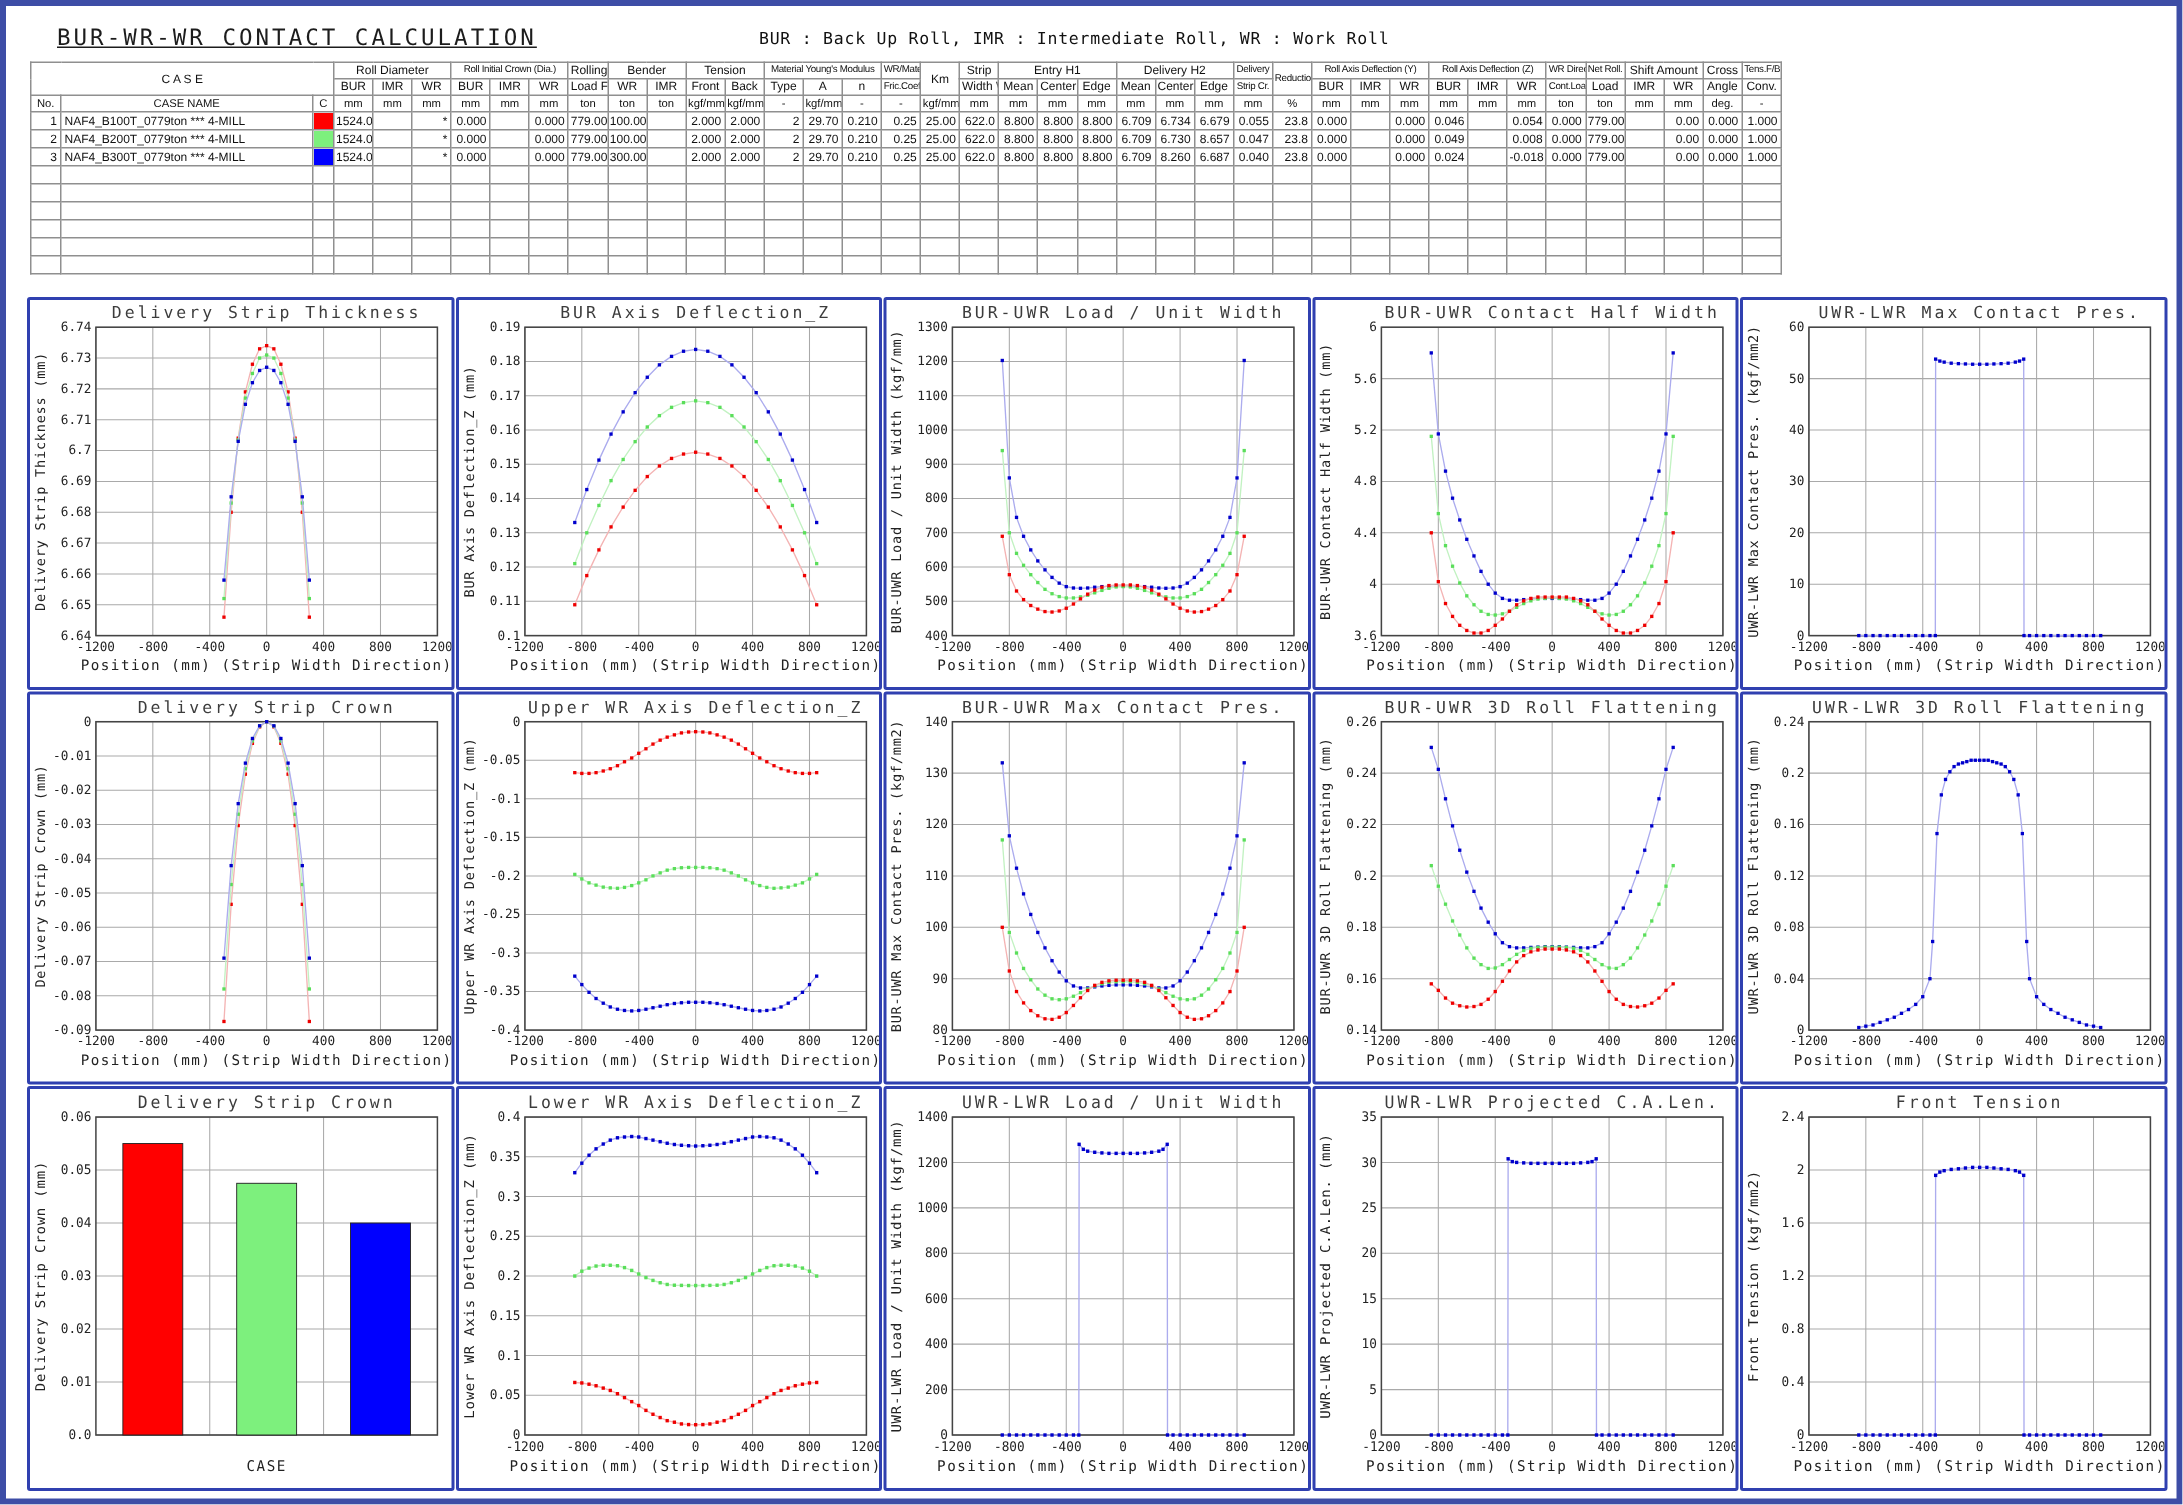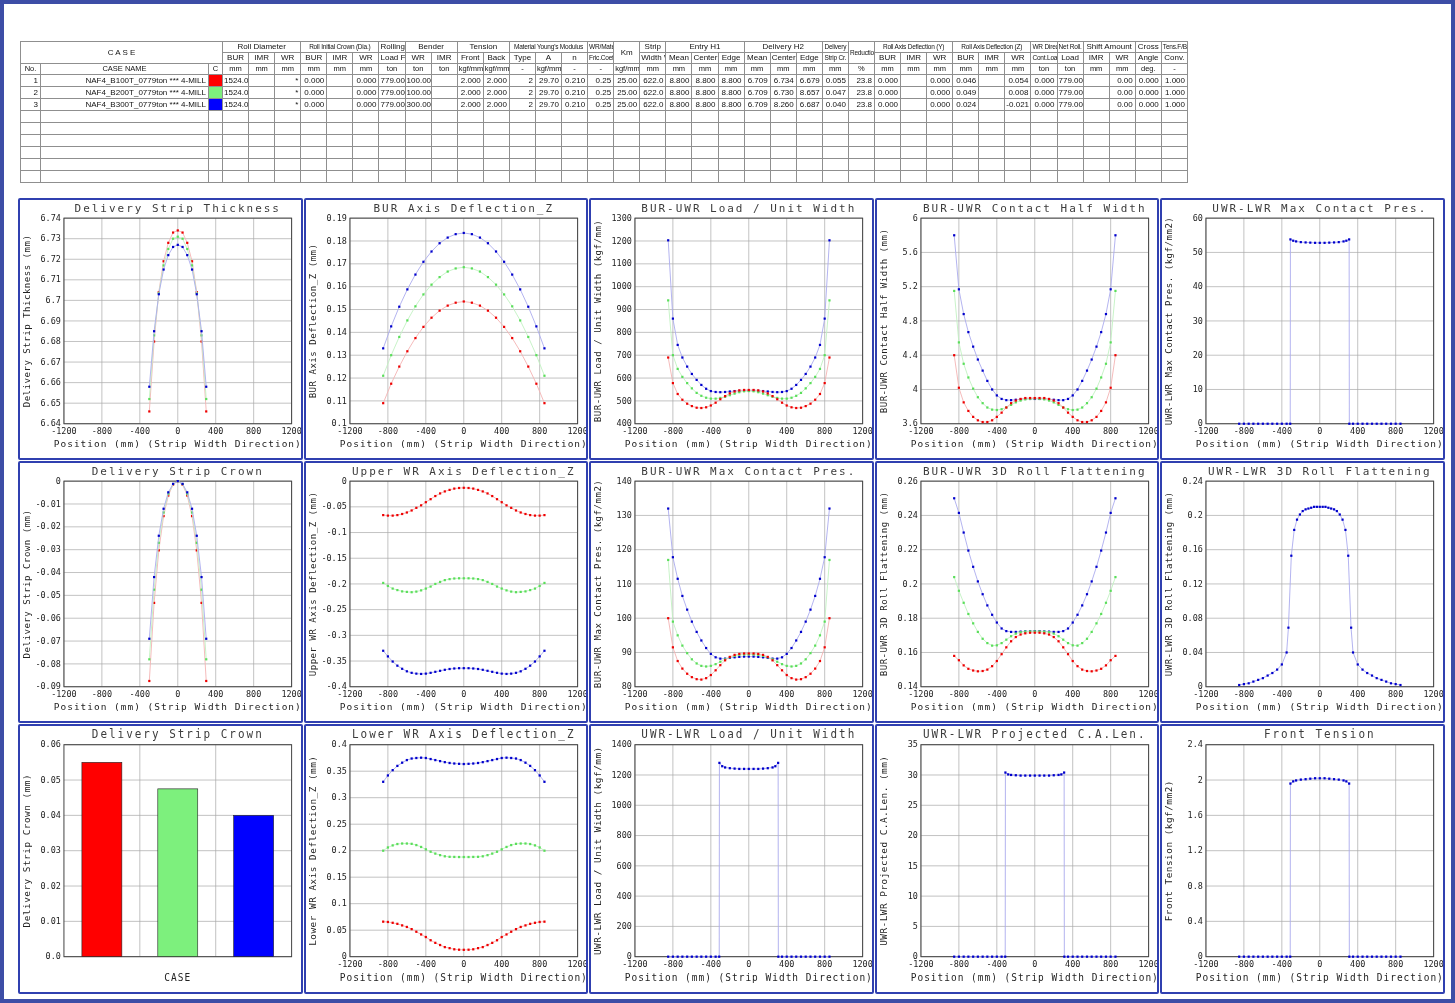--- a/index.html
+++ b/index.html
@@ -12,32 +12,36 @@
   .roll-legend{position:absolute;left:468px;top:3px;font-family:"DejaVu Sans Mono",monospace;
     font-size:11px;letter-spacing:0.5px;color:#111;white-space:nowrap;}
   .table-wrap{position:absolute;left:16px;top:37px;width:1168px;}
   table.case{border-collapse:collapse;table-layout:fixed;width:100%;}
   table.case th,table.case td{border:1px solid #8f8f8f;padding:0 1px;height:11px;line-height:10px;
     overflow:hidden;white-space:nowrap;font-weight:normal;color:#111;box-sizing:border-box;}
   table.case th{font-size:8px;text-align:center;}
   table.case th.sm{font-size:6.5px;letter-spacing:-0.2px;}
   table.case tr.units th{font-size:7.5px;height:10px;}
   table.case td{font-size:8px;text-align:right;padding-right:2px;height:12px;}
-  table.case td.name{text-align:right;padding-left:2px;}
+  table.case td.name{text-align:left;padding-left:2px;}
   table.case td.no{text-align:right;}
   table.case td.swatch{padding:0;}
   .charts{position:absolute;left:14px;top:194px;width:1427px;height:798px;
     display:grid;grid-template-columns:repeat(5,1fr);grid-template-rows:262px 262px 270px;gap:1px;}
   .panel{border:2px solid #3040b0;background:#fff;box-sizing:border-box;border-radius:2px;}
   .panel svg{display:block;width:100%;height:100%;}
 </style>
 </head>
 <body>
 
 <div class="window">
+  <div class="titlebar">
+    <span class="page-title">BUR-WR-WR CONTACT CALCULATION</span>
+    <span class="roll-legend">BUR : Back Up Roll, IMR : Intermediate Roll, WR : Work Roll</span>
+  </div>
   <div class="table-wrap">
     <table class="case" id="case-table">
         <colgroup>
           <col style="width:20px">
           <col style="width:168px">
           <col style="width:14px">
           <col>
           <col>
           <col>
           <col>
@@ -291,21 +295,21 @@
             <td>6.709</td>
             <td>8.260</td>
             <td>6.687</td>
             <td>0.040</td>
             <td>23.8</td>
             <td>0.000</td>
             <td></td>
             <td>0.000</td>
             <td>0.024</td>
             <td></td>
-            <td>-0.021</td>
+            <td>-0.018</td>
             <td>0.000</td>
             <td>779.00</td>
             <td></td>
             <td>0.00</td>
             <td>0.000</td>
             <td>1.000</td>
           </tr>
           <tr>
             <td></td>
             <td></td>

